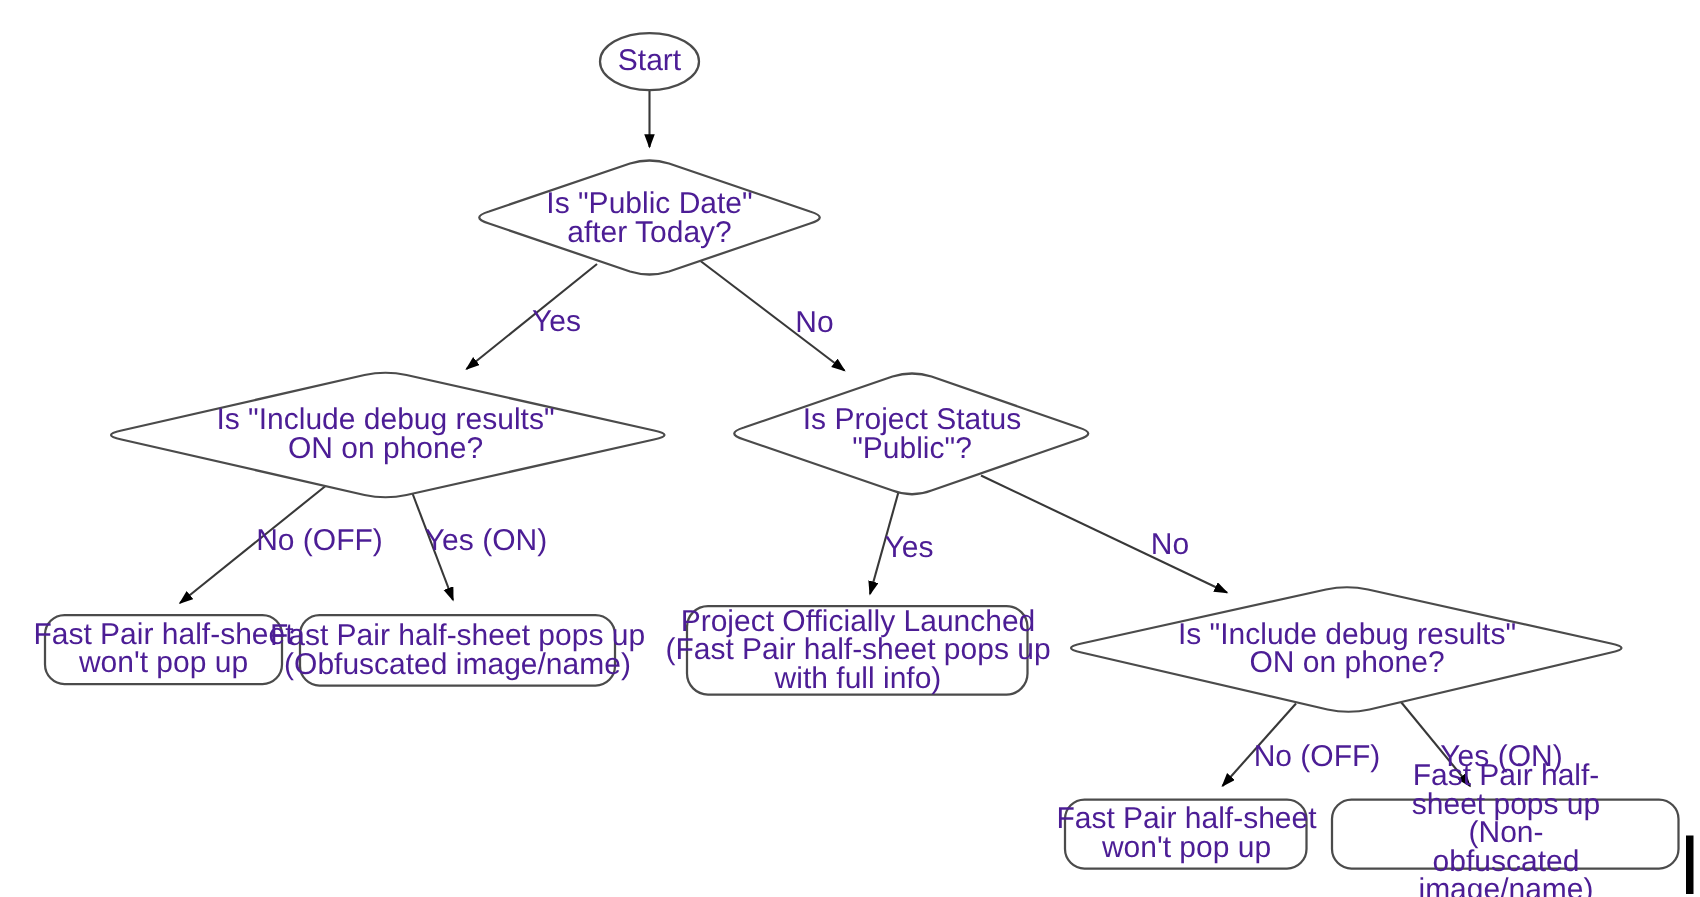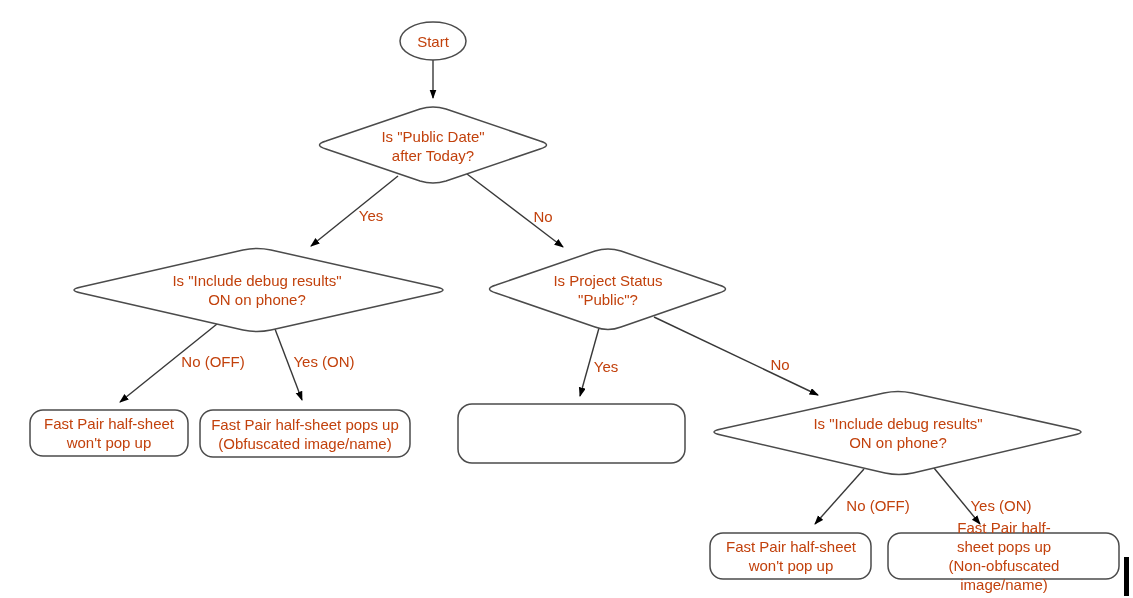--- a/index.html
+++ b/index.html
@@ -18,23 +18,23 @@
   .diagram-svg {
     position: absolute;
     left: 0;
     top: 0;
   }
   .nlabel, .elabel {
     position: absolute;
     transform: translate(-50%, -50%);
     text-align: center;
     white-space: pre-line;
-    font-size: 15px;
+    font-size: 20px;
     line-height: 19px;
-    color: #c2410c;
+    color: #4c1d95;
     pointer-events: none;
   }
   .elabel {
     white-space: nowrap;
     background: transparent;
   }
 </style>
 </head>
 <body>
 
@@ -86,20 +86,23 @@
   <div class="nlabel" style="left:257px; top:290px;">Is "Include debug results"
 ON on phone?</div>
   <div class="nlabel" style="left:608px; top:290px;">Is Project Status
 "Public"?</div>
   <div class="nlabel" style="left:898px; top:433px;">Is "Include debug results"
 ON on phone?</div>
   <div class="nlabel" style="left:109px; top:433px;">Fast Pair half-sheet
 won't pop up</div>
   <div class="nlabel" style="left:305px; top:434px;">Fast Pair half-sheet pops up
 (Obfuscated image/name)</div>
+  <div class="nlabel" style="left:572px; top:434px;">Project Officially Launched
+(Fast Pair half-sheet pops up
+with full info)</div>
   <div class="nlabel" style="left:791px; top:556px;">Fast Pair half-sheet
 won't pop up</div>
   <div class="nlabel" style="left:1004px; top:556px;">Fast Pair half-sheet pops up
 (Non-obfuscated image/name)</div>
 
   <div class="elabel" style="left:371px; top:215px;">Yes</div>
   <div class="elabel" style="left:543px; top:216px;">No</div>
   <div class="elabel" style="left:213px; top:361px;">No (OFF)</div>
   <div class="elabel" style="left:324px; top:361px;">Yes (ON)</div>
   <div class="elabel" style="left:606px; top:366px;">Yes</div>

